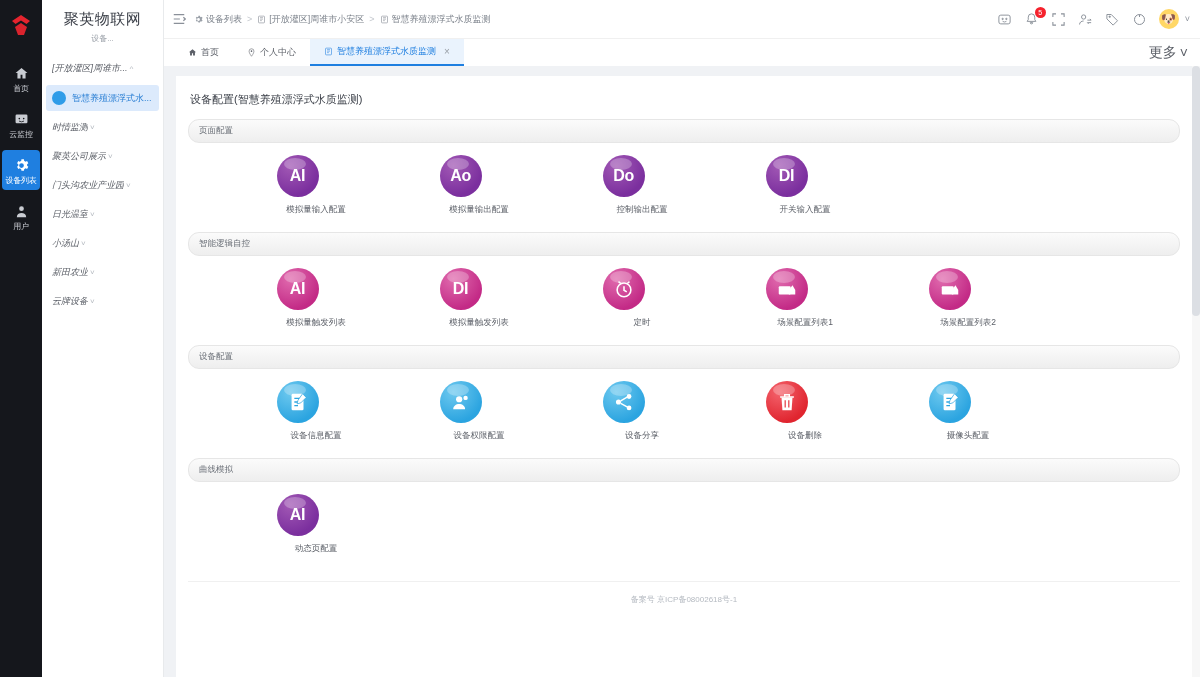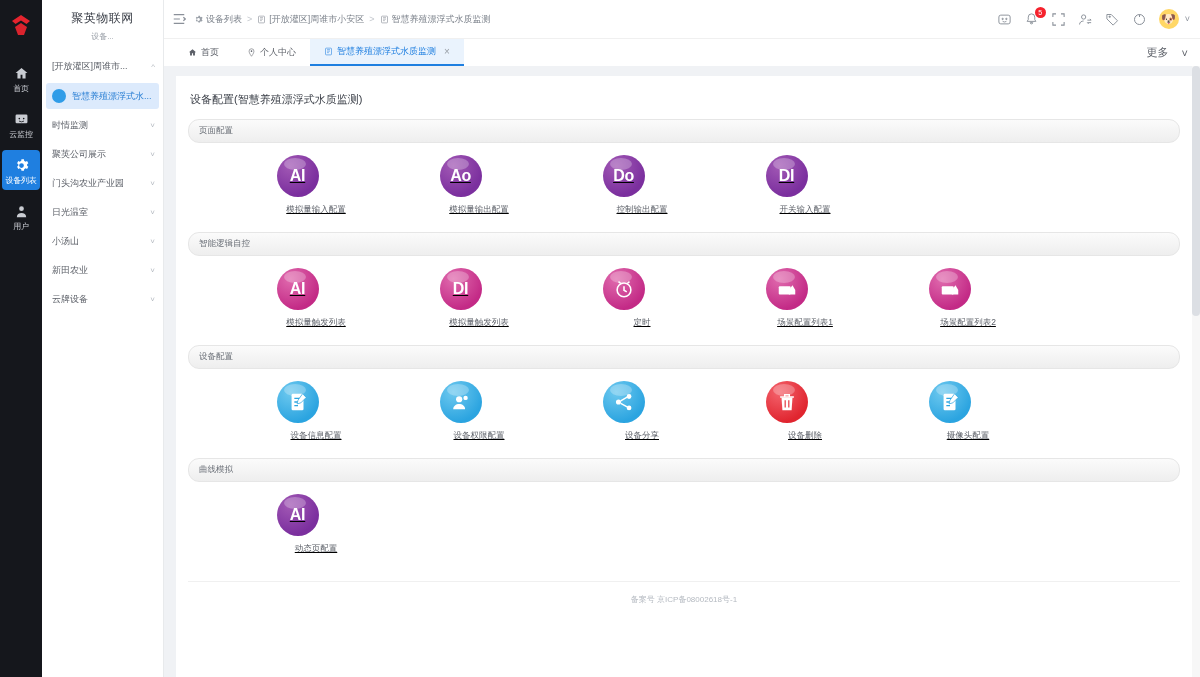--- a/index.html
+++ b/index.html
@@ -28,26 +28,26 @@
   .rail-ico { width: 16px; height: 16px; display:flex; align-items:center; justify-content:center; }
   .rail-lb { font-size: 8px; line-height: 9px; letter-spacing: -0.2px; white-space: nowrap; }
 
   
   .side {
     width: 122px; height: 677px; background: #fff;
     border-right: 1px solid #e8eaec; flex: 0 0 122px;
     display: flex; flex-direction: column;
   }
   .side-brand { text-align: center; padding: 10px 4px 2px; }
-  .side-brand-t { font-size: 12px; color: #3c4049; letter-spacing: .5px; font-weight: 500; }
+  .side-brand-t { font-size: 15px; color: #3c4049; letter-spacing: .5px; font-weight: 500; }
   .side-brand-s { font-size: 8px; color: #9aa0a8; margin-top: 4px; }
   .side-menu { margin-top: 8px; }
   .side-row {
-    display: flex; align-items: center; justify-content: space-between;
-    padding: 8px 8px 8px 10px; cursor: pointer;
+    display: flex; align-items: center; 
+    padding: 8px 8px 8px 10px; cursor: pointer; font-style: italic;
   }
   .side-row-t { font-size: 9px; color: #5c6068; white-space: nowrap; overflow: hidden; text-overflow: ellipsis; }
   .caret { font-size: 8px; color: #b5bac1; flex: 0 0 auto; margin-left: 2px; }
   .side-sub {
     display: flex; align-items: center; gap: 6px;
     margin: 2px 4px; padding: 6px 6px; border-radius: 3px;
     background: #dceafc; cursor: pointer;
   }
   .side-dot { width: 14px; height: 14px; border-radius: 50%; background: #2f9ce8; flex:0 0 14px; }
   .side-sub-t { font-size: 9px; color: #2a7fd4; white-space: nowrap; overflow:hidden; }
@@ -76,33 +76,33 @@
   .tabbar {
     height: 28px; background: #fff; border-top: 1px solid #f0f0f0;
     display: flex; align-items: stretch; padding-left: 10px; flex: 0 0 28px;
   }
   .tab {
     display: flex; align-items: center; gap: 4px; padding: 0 14px;
     font-size: 9px; color: #5c6068; cursor: pointer; white-space: nowrap;
   }
   .tab.active { color: #1f7fe0; background: #eaf3fd; border-bottom: 2px solid #1f7fe0; }
   .tab-close { font-size: 10px; color: #9aa0a8; margin-left: 4px; }
-  .more { margin-left: auto; display:flex; align-items:center; gap:13px; padding: 0 12px;
-    font-size: 11px; color: #5c6068; cursor: pointer; }
+  .more { margin-left: auto; display:flex; align-items:center; gap:3px; padding: 0 12px;
+    font-size: 14px; color: #5c6068; cursor: pointer; }
 
   
   .scroll { flex: 1; padding: 10px 8px 0 12px; overflow: hidden; }
   .card { background: #fff; min-height: 620px; padding: 12px 12px 0; }
   .card-title { font-size: 11px; color: #3c4049; padding: 4px 2px 12px; }
   .sec-head {
     background: linear-gradient(#fbfbfb,#eeeeee);
     border: 1px solid #e6e6e6; border-radius: 11px;
     font-size: 8.5px; color: #6b7078; padding: 5px 10px; margin-bottom: 4px;
   }
-  .grid { display: flex; flex-wrap: wrap; padding: 8px 0 4px 28px; text-decoration: underline; }
+  .grid { display: flex; flex-wrap: wrap; padding: 8px 0 4px 28px; }
   .cell {
     width: 163px; display: flex; flex-direction: column; align-items: center;
     margin-bottom: 12px; cursor: pointer;
   }
   .orb {
     width: 42px; height: 42px; border-radius: 50%;
     display: flex; align-items: center; justify-content: center;
     color: #fff; font-size: 16px; font-weight: 700; letter-spacing: -.3px;
     position: relative; overflow: hidden;
   }

